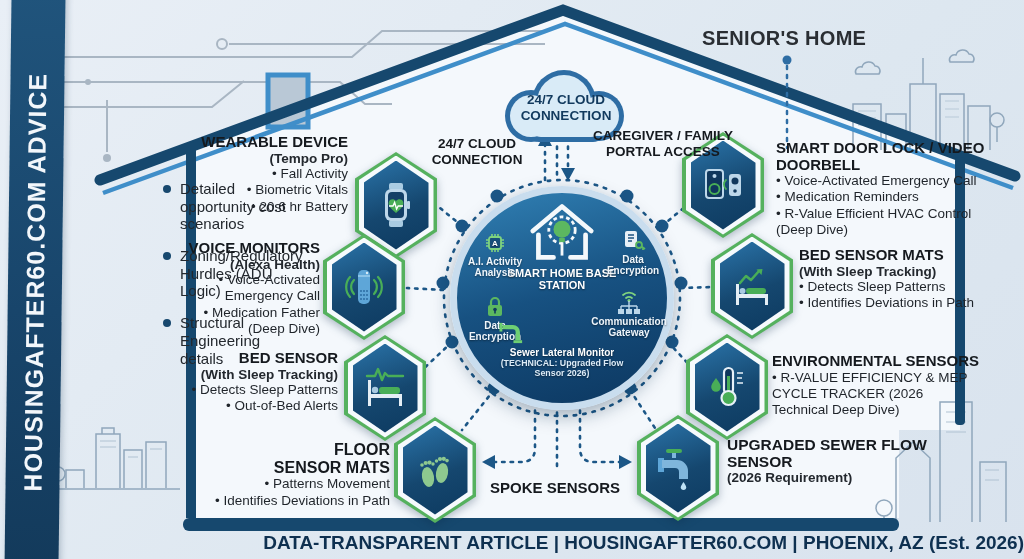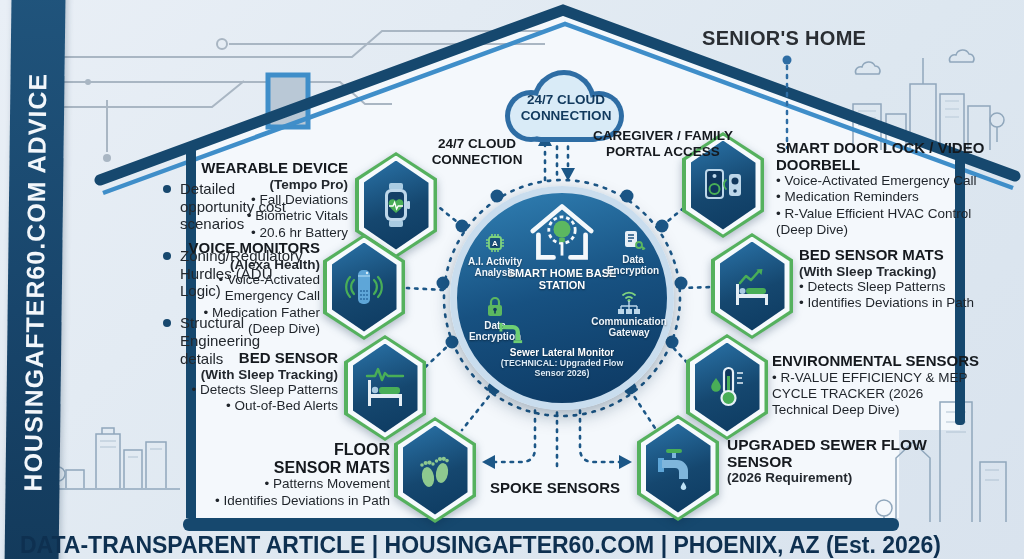--- a/index.html
+++ b/index.html
@@ -21,21 +21,21 @@
   .advice li{position:relative;padding-left:17px;margin-bottom:14px;font-size:15px;line-height:1.18;
            color:#23282e;width:124px}
   .advice li::before{content:"";position:absolute;left:0;top:5px;width:8px;height:8px;border-radius:50%;
            background:#17486e}
 
   
   .home-label{position:absolute;left:702px;top:27px;font-size:20px;font-weight:bold;color:#2a2e33;
            letter-spacing:.3px;z-index:5}
   .spoke-label{position:absolute;left:460px;top:479px;width:190px;text-align:center;font-size:15px;
            font-weight:bold;color:#15191e;z-index:5}
-  .footer{position:absolute;left:20px;top:532px;width:1004px;text-align:left;font-size:23px;
+  .footer{position:absolute;left:20px;top:532px;width:1004px;text-align:right;font-size:19px;
            font-weight:bold;color:#0e3050;z-index:6}
 
   
   .cloud{position:absolute;left:486px;top:58px;width:160px;height:94px;z-index:4}
   .cloud .clabel{position:absolute;left:0;right:0;top:34px;text-align:center;font-size:13.5px;
            font-weight:bold;color:#123a5e;line-height:1.15}
   .cloud-side{position:absolute;z-index:4;font-weight:bold;font-size:13.5px;line-height:1.15;color:#15191e}
   .cloud-left{left:423px;top:136px;width:108px;text-align:center}
   .cloud-right{left:578px;top:128px;width:170px;text-align:center}
 
@@ -72,21 +72,21 @@
   .dev{position:absolute;z-index:5;line-height:1.15}
   .dev .title{font-weight:bold;font-size:15px;color:#15191e;line-height:1.1}
   .dev .sub{font-weight:bold;font-size:13.5px;color:#23282e}
   .dev .sub:empty{display:none}
   .dev .b{font-size:13.5px;color:#1f242a;line-height:1.22}
   .dev .b::before{content:"• "}
   .dev.left{text-align:right}
   .dev.caps .b{font-weight:normal}
   .dev .detail{font-weight:bold;font-size:13.5px;color:#15191e;line-height:1.2;max-width:186px}
   .dev .note{font-weight:bold;font-size:13.5px;color:#23282e}
-  .d-wearable{left:182px;top:160px;width:166px}
+  .d-wearable{left:182px;top:134px;width:166px}
   .d-voice{left:172px;top:240px;width:148px}
   .d-bed{left:162px;top:350px;width:176px}
   .d-floor{left:196px;top:441px;width:194px}
   .d-floor .title{max-width:122px;margin-left:auto;font-size:16px}
   .d-door{left:776px;top:140px;width:216px}
   .d-bedmats{left:799px;top:247px;width:182px}
   .d-env{left:772px;top:353px;width:208px}
   .d-sewer{left:727px;top:436px;width:250px}
   .d-sewer .title{font-size:15.5px}
 </style>
@@ -423,21 +423,21 @@
       <rect x="18" y="9" width="4" height="5" fill="#7fb6dc"></rect>
       <rect x="4" y="14" width="6" height="14" fill="#5ea6d8"></rect>
       <path d="M8 16 h15 a11 11 0 0 1 11 11 v8 h-9 v-7 a4 4 0 0 0 -4 -4 h-13 z" fill="#7fb6dc"></path>
       <path d="M29.5 38 c-1.8 2.6-2.7 4-2.7 5.3 a2.7 2.7 0 0 0 5.4 0 c0-1.3-.9-2.7-2.7-5.3z" fill="#bfe3f7"></path>
     </svg>
   </div>
 
   <div class="dev left d-wearable">
     <div class="title">WEARABLE DEVICE</div>
     <div class="sub">(Tempo Pro)</div>
-    <div class="b">Fall Deviations</div>
+    <div class="b">Fall Activity</div>
     <div class="b">Biometric Vitals</div>
     <div class="b">20.6 hr Battery</div>
   </div>
 
   <div class="dev left d-voice">
     <div class="title">VOICE MONITORS</div>
     <div class="sub">(Alexa Health)</div>
     <div class="b">Voice-Activated Emergency Call</div>
     <div class="b">Medication Father (Deep Dive)</div>
   </div>

